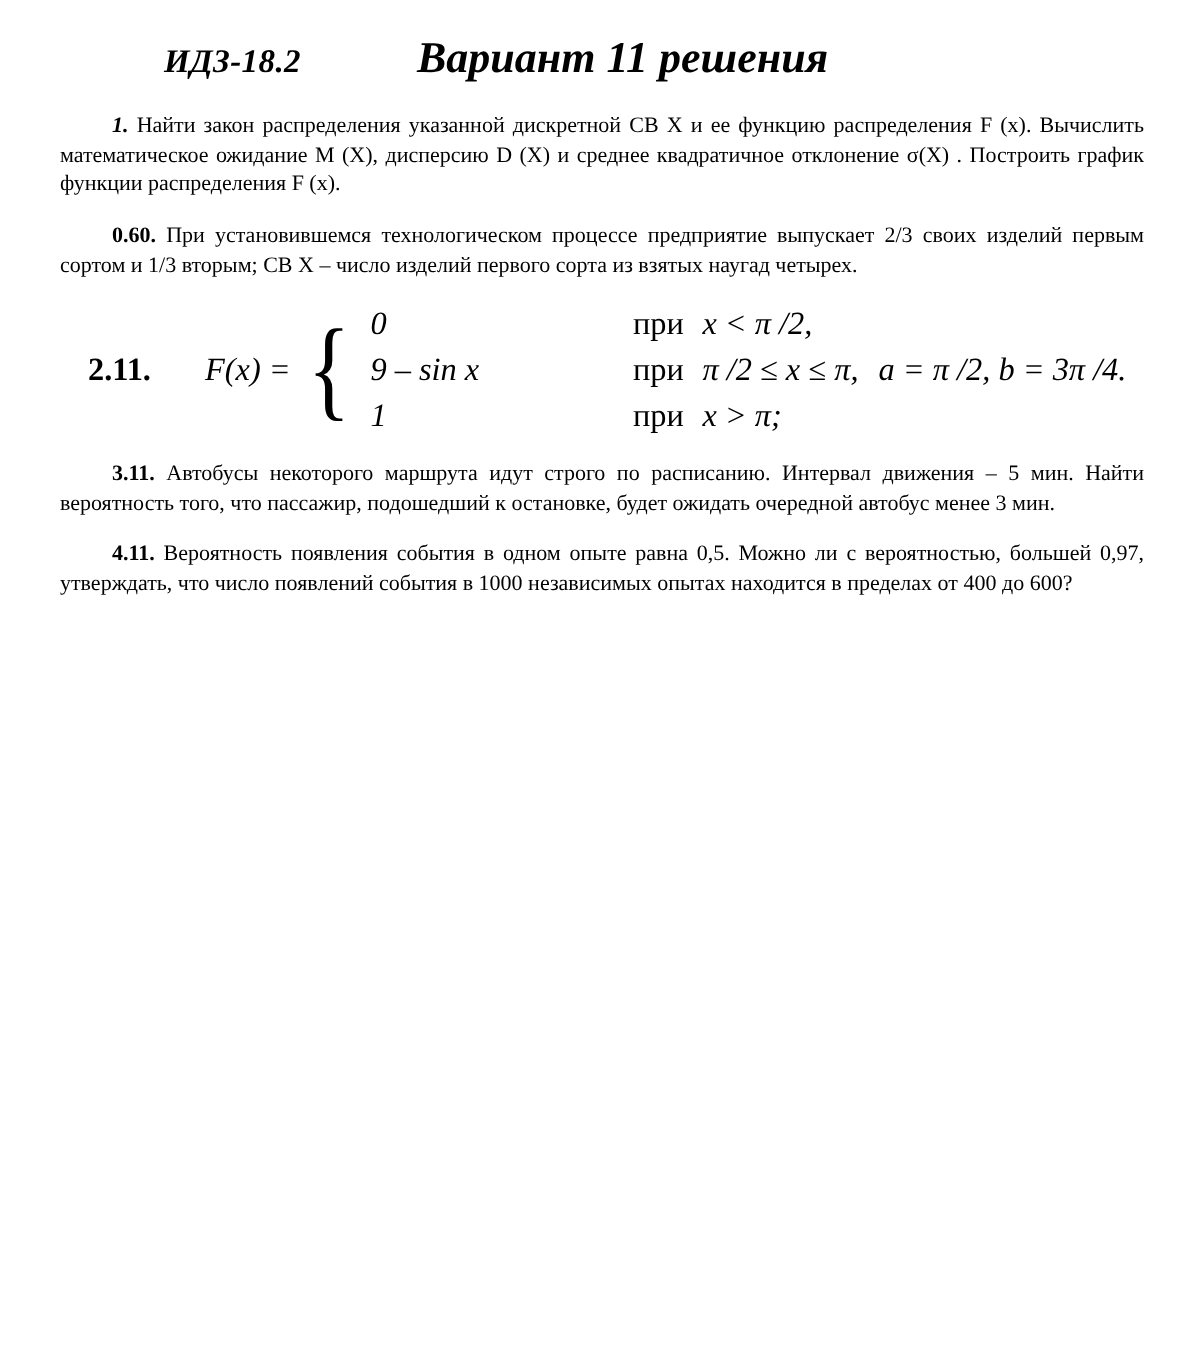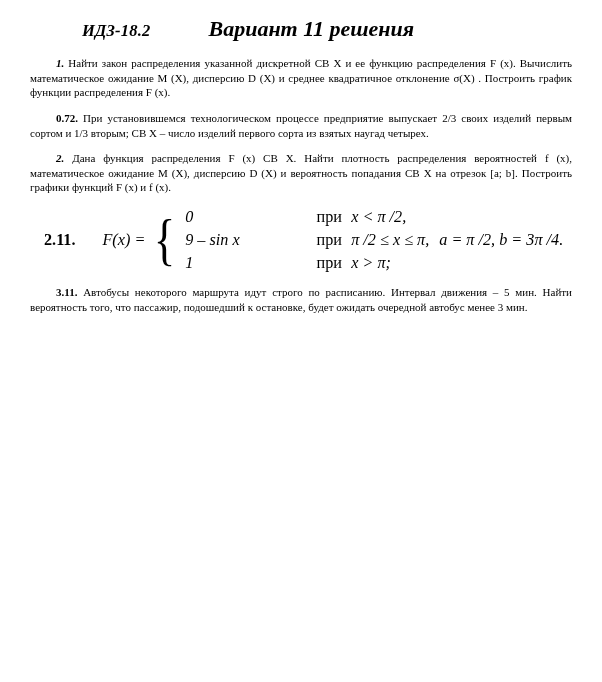--- a/index.html
+++ b/index.html
@@ -109,23 +109,22 @@
 
 <div class="page">
 
   <div class="title-row">
     <span class="title-code">ИДЗ-18.2</span>
     <span class="title-variant">Вариант 11 решения</span>
   </div>
 
   <p class="para"><span class="lead">1.</span><span> Найти закон распределения указанной дискретной СВ X и ее функцию распределения F (x). Вычислить математическое ожидание M (X), дисперсию D (X) и среднее квадратичное отклонение σ(X) . Построить график функции распределения F (x).</span></p>
 
-  <p class="para"><span class="lead-up">0.72.</span><span> При установившемся технологическом процессе предприятие выпускает 2/3 своих изделий первым сортом и 1/3 вторым; СВ X – число изделий первого сорта из взятых наугад четырех.</span></p>
+  <p class="para"><span class="lead-up">0.60.</span><span> При установившемся технологическом процессе предприятие выпускает 2/3 своих изделий первым сортом и 1/3 вторым; СВ X – число изделий первого сорта из взятых наугад четырех.</span></p>
 
-  <p class="para"><span class="lead">2.</span><span> Дана функция распределения F (x) СВ X. Найти плотность распределения вероятностей f (x), математическое ожидание M (X), дисперсию D (X) и вероятность попадания СВ X на отрезок [a; b]. Построить графики функций F (x) и f (x).</span></p>
 
   <div class="formula-block">
     <span class="formula-label">2.11.</span>
     <span class="formula-fx">F(x)  =</span>
     <span class="brace">{</span>
     <span class="cases">
       <span class="case-row">
         <span class="case-left math">0</span>
         <span class="case-when">при</span>
         <span class="case-cond math">x &lt; π /2,</span>
@@ -139,14 +138,15 @@
       <span class="case-row">
         <span class="case-left math">1</span>
         <span class="case-when">при</span>
         <span class="case-cond math">x &gt; π;</span>
       </span>
     </span>
   </div>
 
   <p class="para"><span class="lead-up">3.11.</span><span> Автобусы некоторого маршрута идут строго по расписанию. Интервал движения – 5 мин. Найти вероятность того, что пассажир, подошедший к остановке, будет ожидать очередной автобус менее 3 мин.</span></p>
 
+  <p class="para"><span class="lead-up">4.11.</span><span> Вероятность появления события в одном опыте равна 0,5. Можно ли с вероятностью, большей 0,97, утверждать, что число появлений события в 1000 независимых опытах находится в пределах от 400 до 600?</span></p>
 
 </div>
 
 </body></html>

